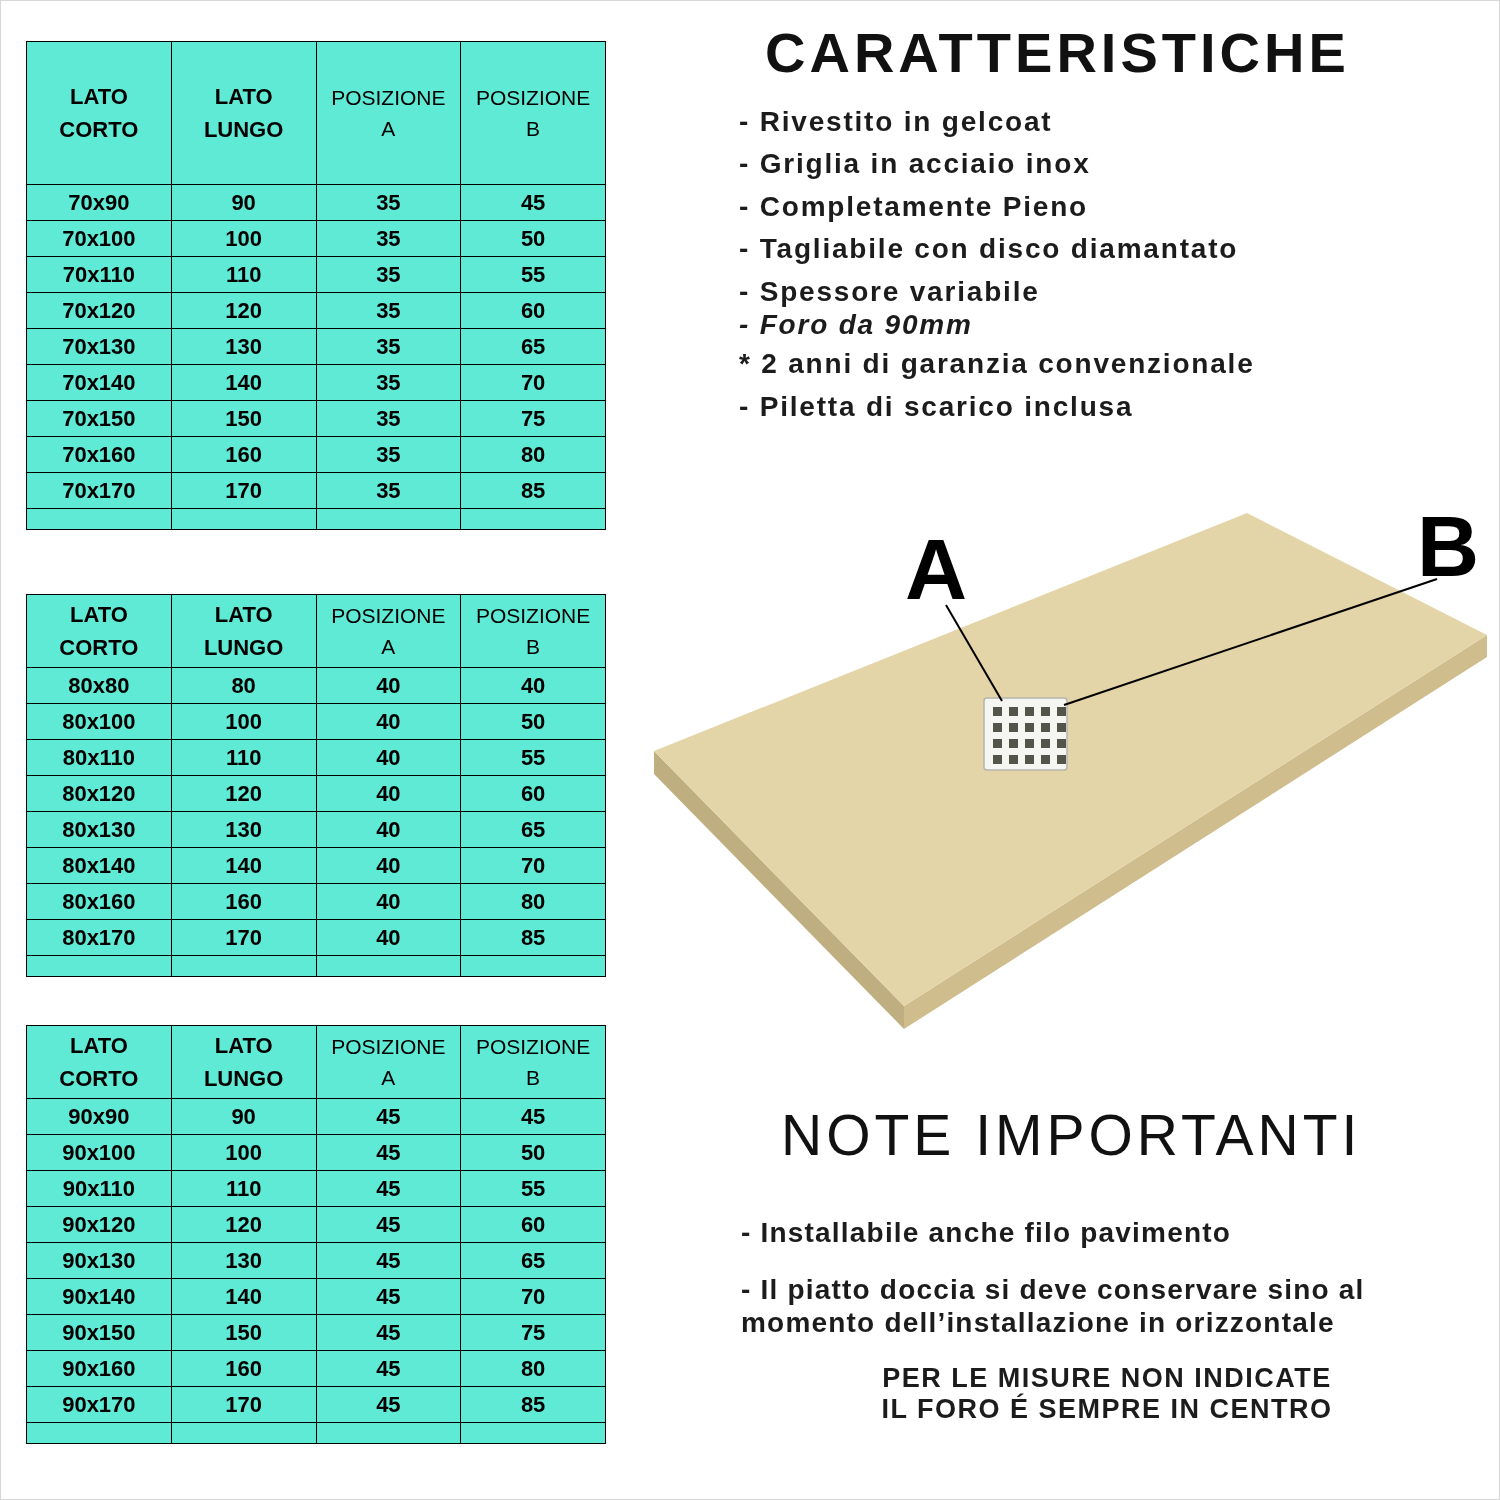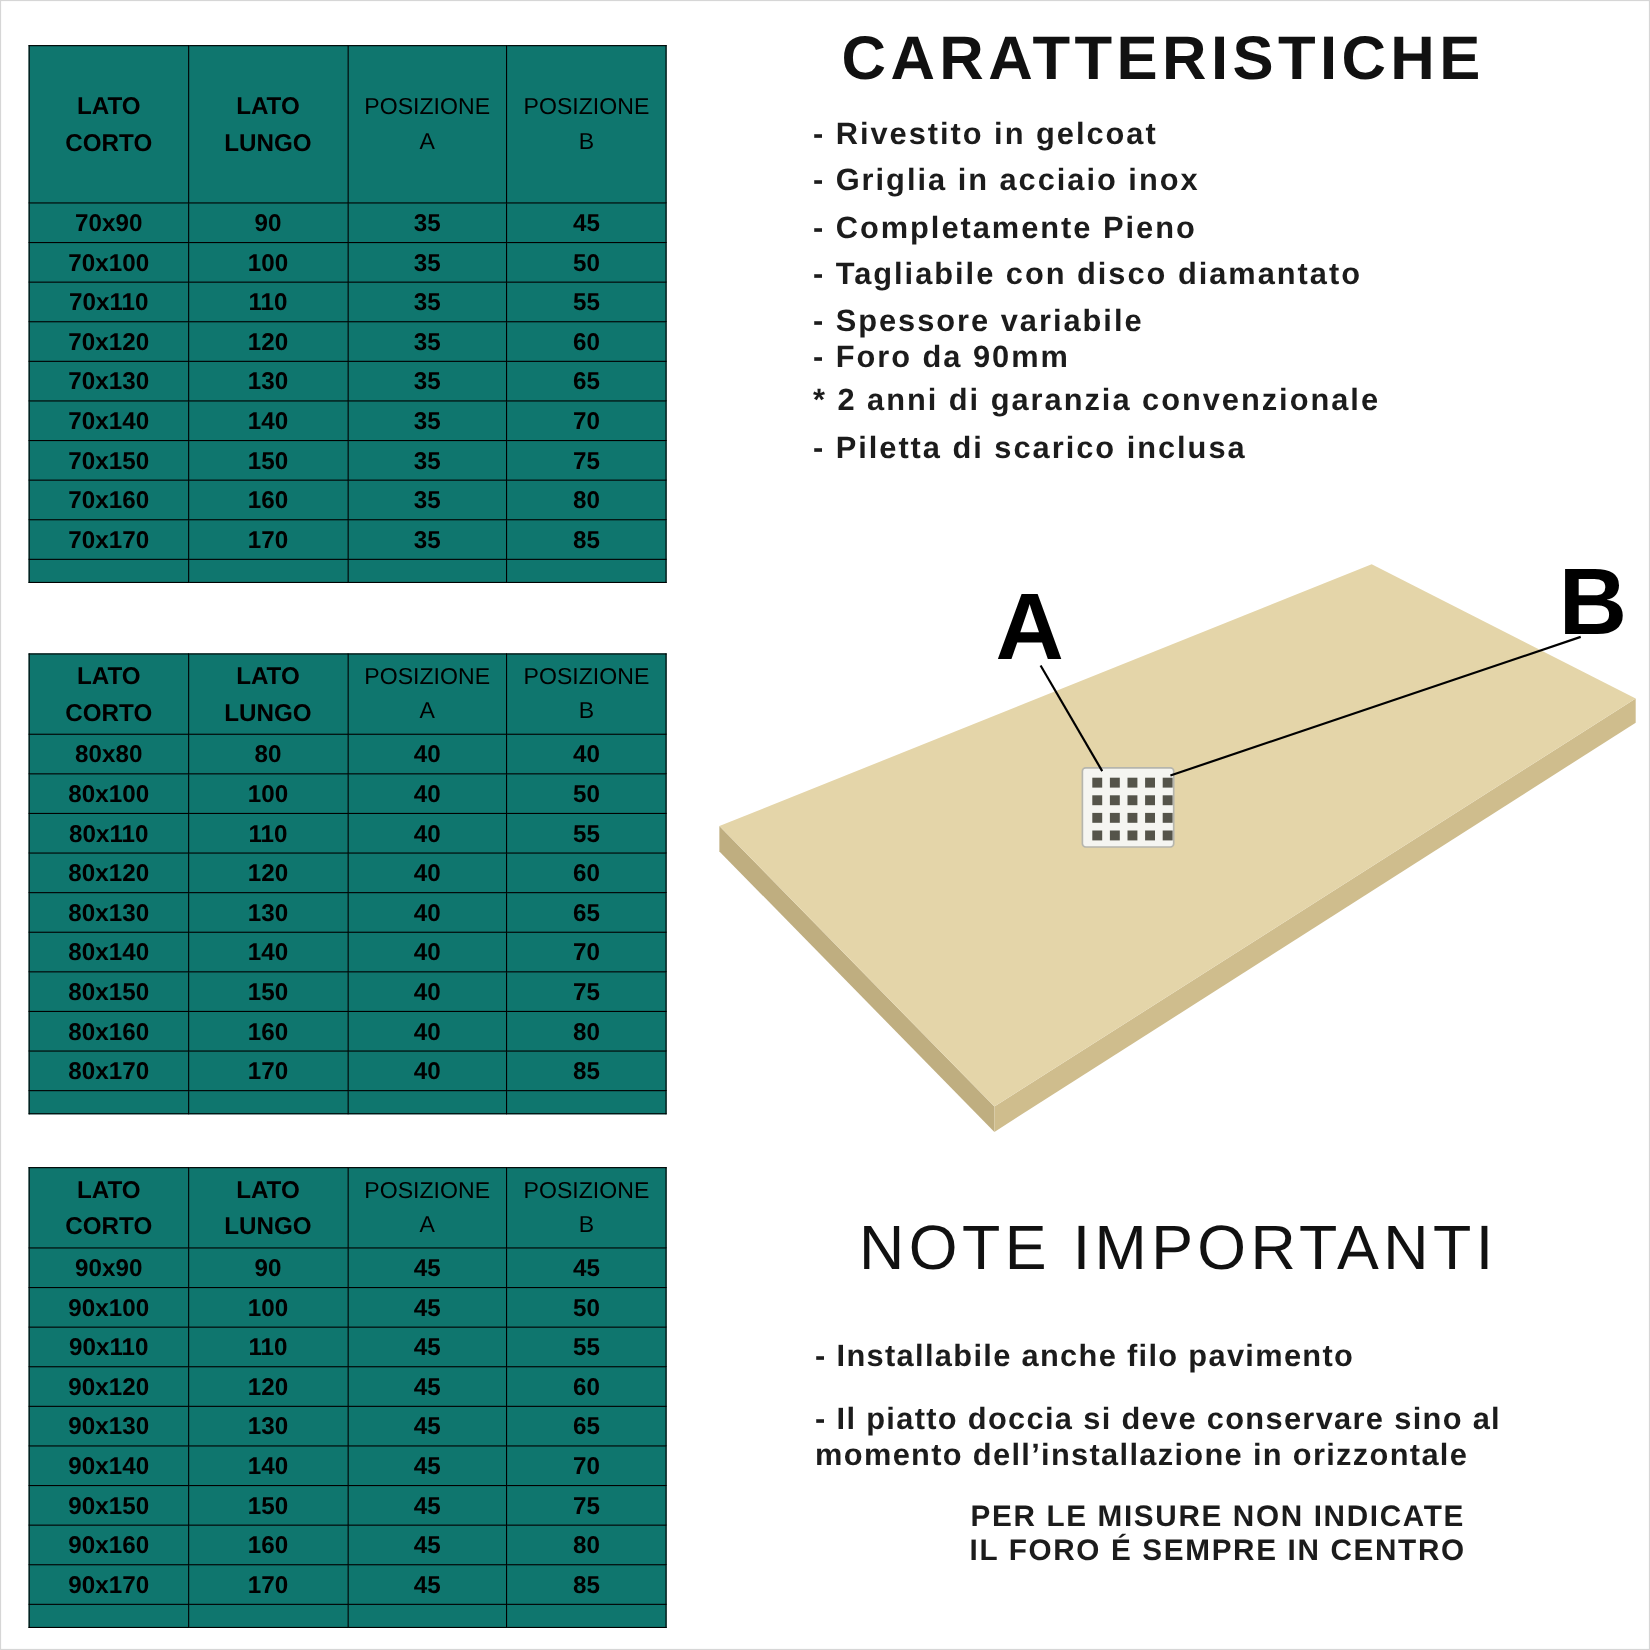--- a/index.html
+++ b/index.html
@@ -16,21 +16,21 @@
     box-sizing: border-box;
     background: #fff;
   }
 
   
   .left-col { position: absolute; left: 25px; top: 40px; width: 580px; }
   table.size-table {
     border-collapse: collapse;
     width: 580px;
     table-layout: fixed;
-    background: #0f766e;
+    background: #5eead4;
   }
   .size-table th, .size-table td {
     border: 1px solid #000;
     text-align: center;
     vertical-align: middle;
     padding: 0;
   }
   .size-table td {
     height: 35px;
     font-size: 22px;
@@ -57,21 +57,21 @@
     letter-spacing: 4px; margin: 0 0 26px 26px; line-height: 1;
     white-space: nowrap;
   }
   .feature-list {
     list-style: none; margin: 0; padding: 0;
     font-size: 28px; font-weight: 700; color: #1c1c1c;
     letter-spacing: 1.8px;
   }
   .feature-list li { margin-bottom: 13px; line-height: 1.05; }
   .feature-list li:nth-of-type(5) { margin-bottom: 4px; }
-  .feature-list li:nth-of-type(6) { margin-bottom: 10px; }
+  .feature-list li:nth-of-type(6) { margin-bottom: 10px; font-style: italic; }
   .feature-list li:nth-of-type(7) { }
 
   
   .diagram { position: absolute; left: 618px; top: 492px; width: 882px; height: 556px; }
   .diagram .big-label {
     font-family: "Liberation Sans", sans-serif;
     font-size: 86px; font-weight: 600; fill: #000;
   }
 
   
@@ -256,26 +256,20 @@
             <td>65</td>
           </tr>
 
           <tr>
             <td>80x140</td>
             <td>140</td>
             <td>40</td>
             <td>70</td>
           </tr>
 
-          <tr>
-            <td>80x150</td>
-            <td>150</td>
-            <td>40</td>
-            <td>75</td>
-          </tr>
 
           <tr>
             <td>80x160</td>
             <td>160</td>
             <td>40</td>
             <td>80</td>
           </tr>
 
           <tr>
             <td>80x170</td>

